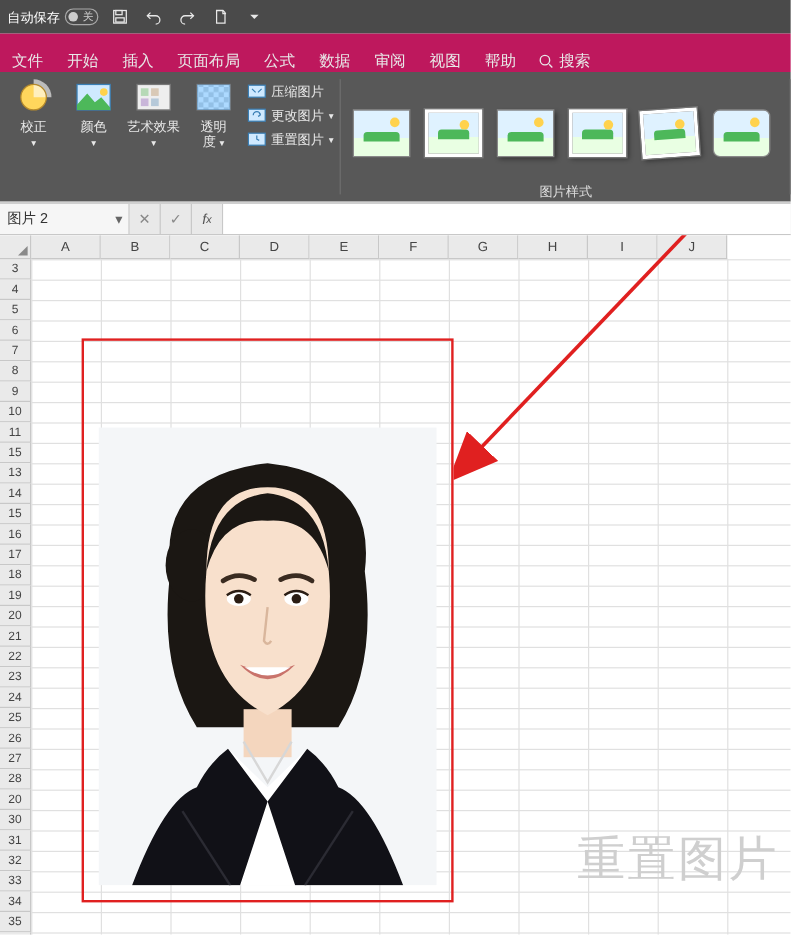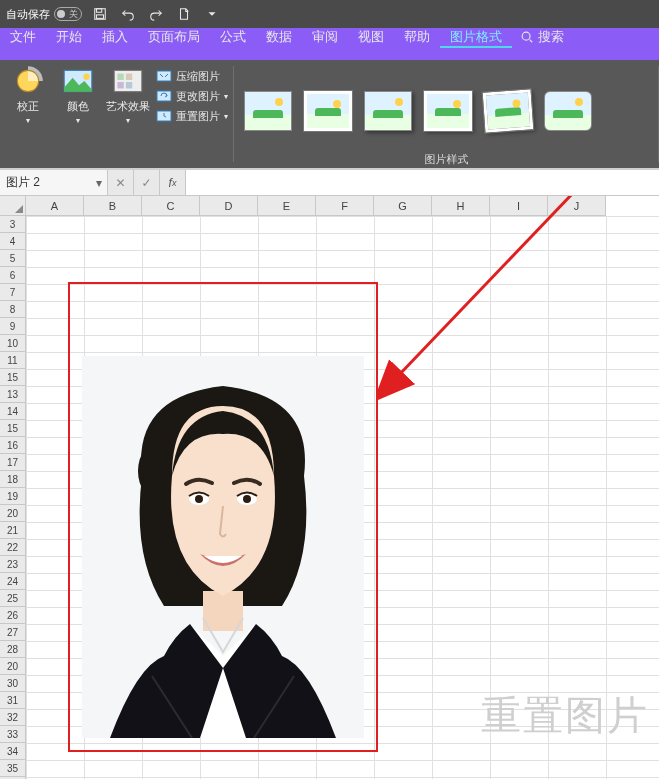--- a/index.html
+++ b/index.html
@@ -8,21 +8,21 @@
 
 .titlebar { height: 28px; background: #4a4a4a; display: flex; align-items: center; padding: 0 6px; gap: 8px; color: #fff; font-size: 11px; }
 .titlebar .auto-save { display: flex; align-items: center; gap: 4px; }
 .toggle { width: 28px; height: 14px; border: 1px solid #aaa; border-radius: 7px; display: flex; align-items: center; padding: 0 2px; position: relative; }
 .toggle .knob { width: 8px; height: 8px; border-radius: 50%; background: #ccc; }
 .toggle .lbl { position: absolute; right: 3px; font-size: 9px; color: #ccc; }
 .qat-btn { width: 20px; height: 20px; display: flex; align-items: center; justify-content: center; color: #e8e8e8; cursor: pointer; }
 .qat-btn svg { width: 14px; height: 14px; }
 
 
-.menubar { height: 32px; background: #8b5cf6; display: flex; align-items: flex-start; color: #e8e8e8; font-size: 13px; }
+.menubar { height: 32px; background: #be185d; display: flex; align-items: flex-end; color: #e8e8e8; font-size: 13px; }
 .menubar .tab { padding: 0 10px; display: flex; align-items: center; cursor: pointer; }
 .menubar .tab.active { color: #7eefff; border-bottom: 2px solid #4fd8ea; }
 .menubar .search { margin-left: 8px; display: flex; align-items: center; gap: 4px; }
 
 
 .ribbon { height: 108px; background: #585858; display: flex; color: #e8e8e8; font-size: 11px; }
 .rgroup { display: flex; flex-direction: column; padding: 4px 6px 2px 6px; position: relative; }
 .rgroup .items { flex: 1; display: flex; align-items: flex-start; gap: 6px; }
 .rgroup .glabel { text-align: center; font-size: 11px; color: #ddd; padding-top: 2px; height: 16px; }
 .rgroup::after { content: ""; position: absolute; right: 0; top: 6px; bottom: 6px; width: 1px; background: #6f6f6f; }
@@ -124,21 +124,20 @@
 <div class="menubar">
   <div class="tab">文件</div>
   <div class="tab">开始</div>
   <div class="tab">插入</div>
   <div class="tab">页面布局</div>
   <div class="tab">公式</div>
   <div class="tab">数据</div>
   <div class="tab">审阅</div>
   <div class="tab">视图</div>
   <div class="tab">帮助</div>
-  <div class="tab active">图片格式</div>
   <div class="search">
     <svg width="14" height="14" viewBox="0 0 16 16" fill="none" stroke="#e8e8e8" stroke-width="1.3">
         <circle cx="7" cy="7" r="4.5"></circle>
         <path d="M11 11l3 3"></path>
       </svg>
     <span>搜索</span>
   </div>
 </div>
 
 <div class="ribbon">
@@ -169,20 +168,36 @@
         <div class="ico">
           <svg viewBox="0 0 32 32">
               <rect x="3" y="6" width="26" height="20" fill="#eee" stroke="#777"></rect>
               <rect x="6" y="9" width="6" height="6" fill="#b6d9b6"></rect>
               <rect x="14" y="9" width="6" height="6" fill="#d9c9b6"></rect>
               <rect x="6" y="17" width="6" height="6" fill="#c9b6d9"></rect>
               <rect x="14" y="17" width="6" height="6" fill="#b6c9d9"></rect>
             </svg>
         </div>
         <div class="txt"><span>艺术效果</span><br><span class="drop">▾</span></div>
+      </div>
+      <div class="big-btn">
+        <div class="ico">
+          <svg viewBox="0 0 32 32">
+              <defs>
+                <pattern id="ck" width="8" height="8" patternUnits="userSpaceOnUse">
+                  <rect width="8" height="8" fill="#fff"></rect>
+                  <rect width="4" height="4" fill="#ccc"></rect>
+                  <rect x="4" y="4" width="4" height="4" fill="#ccc"></rect>
+                </pattern>
+              </defs>
+              <rect x="3" y="6" width="26" height="20" fill="url(#ck)" stroke="#777"></rect>
+              <rect x="3" y="6" width="26" height="20" fill="#5ab4ff" opacity="0.5"></rect>
+            </svg>
+        </div>
+        <div class="txt"><span>透明</span><br><span>度</span> <span class="drop">▾</span></div>
       </div>
       <div class="pic-cmds">
         <div class="pic-cmd">
           <span class="sm">
               <svg viewBox="0 0 16 16">
                 <rect x="1" y="3" width="14" height="10" fill="#cfe9ff" stroke="#3a7fb5"></rect>
                 <path d="M4 6l3 3M12 6l-3 3" stroke="#3a7fb5"></path>
               </svg>
             </span>
           <span>压缩图片</span>

